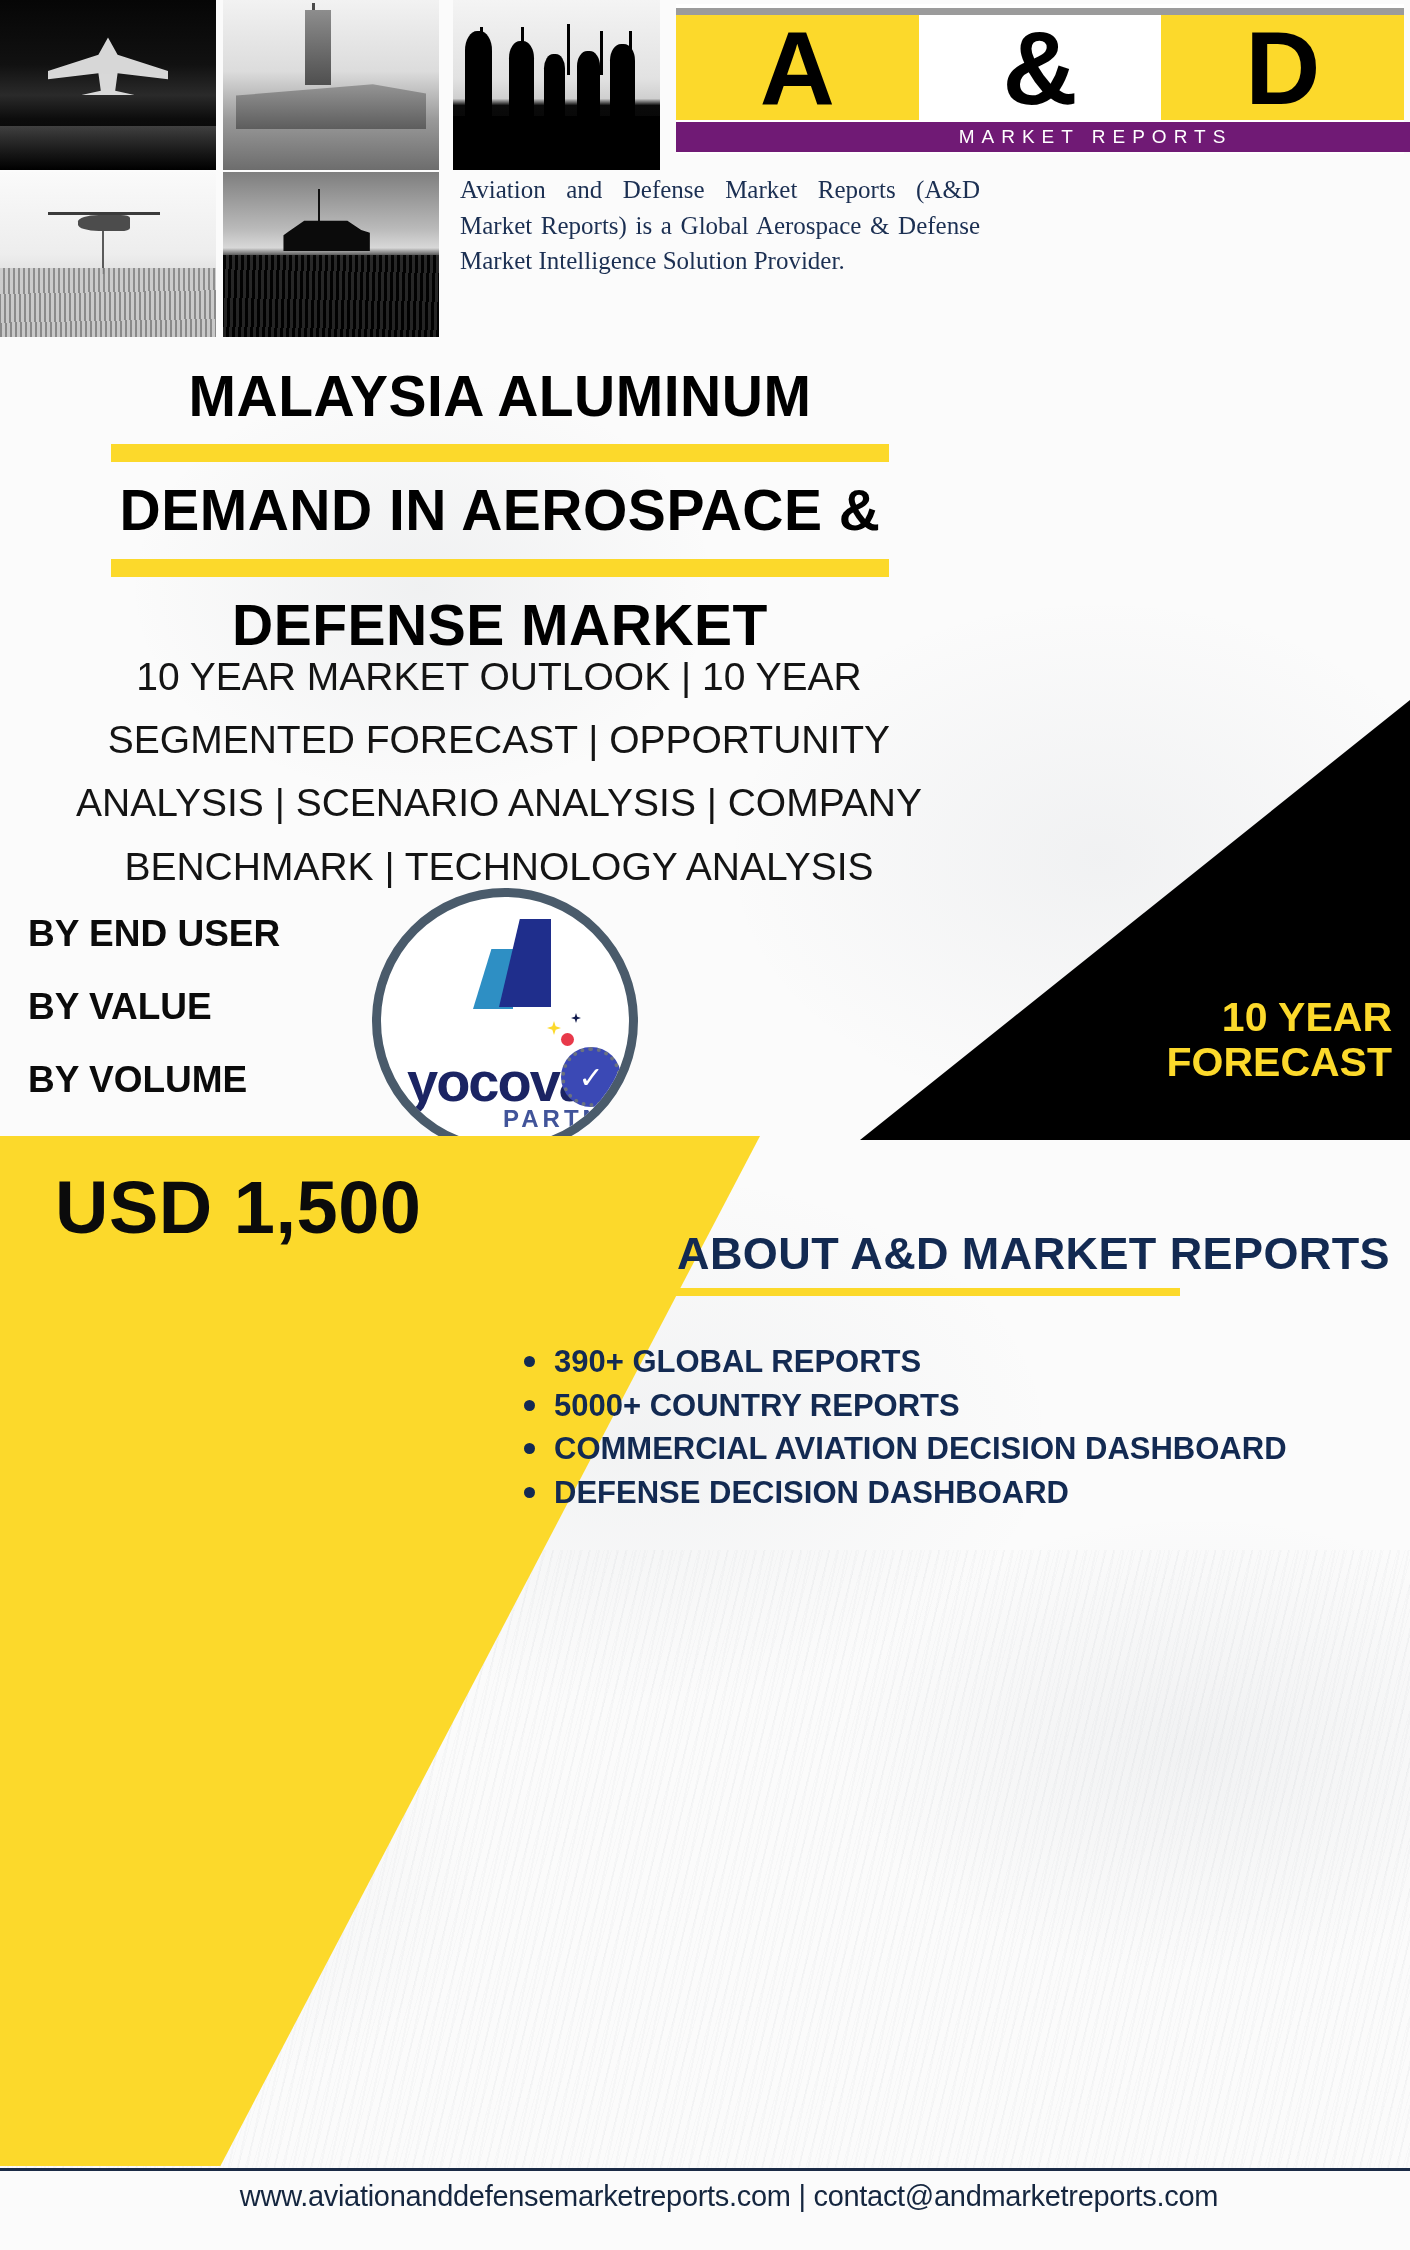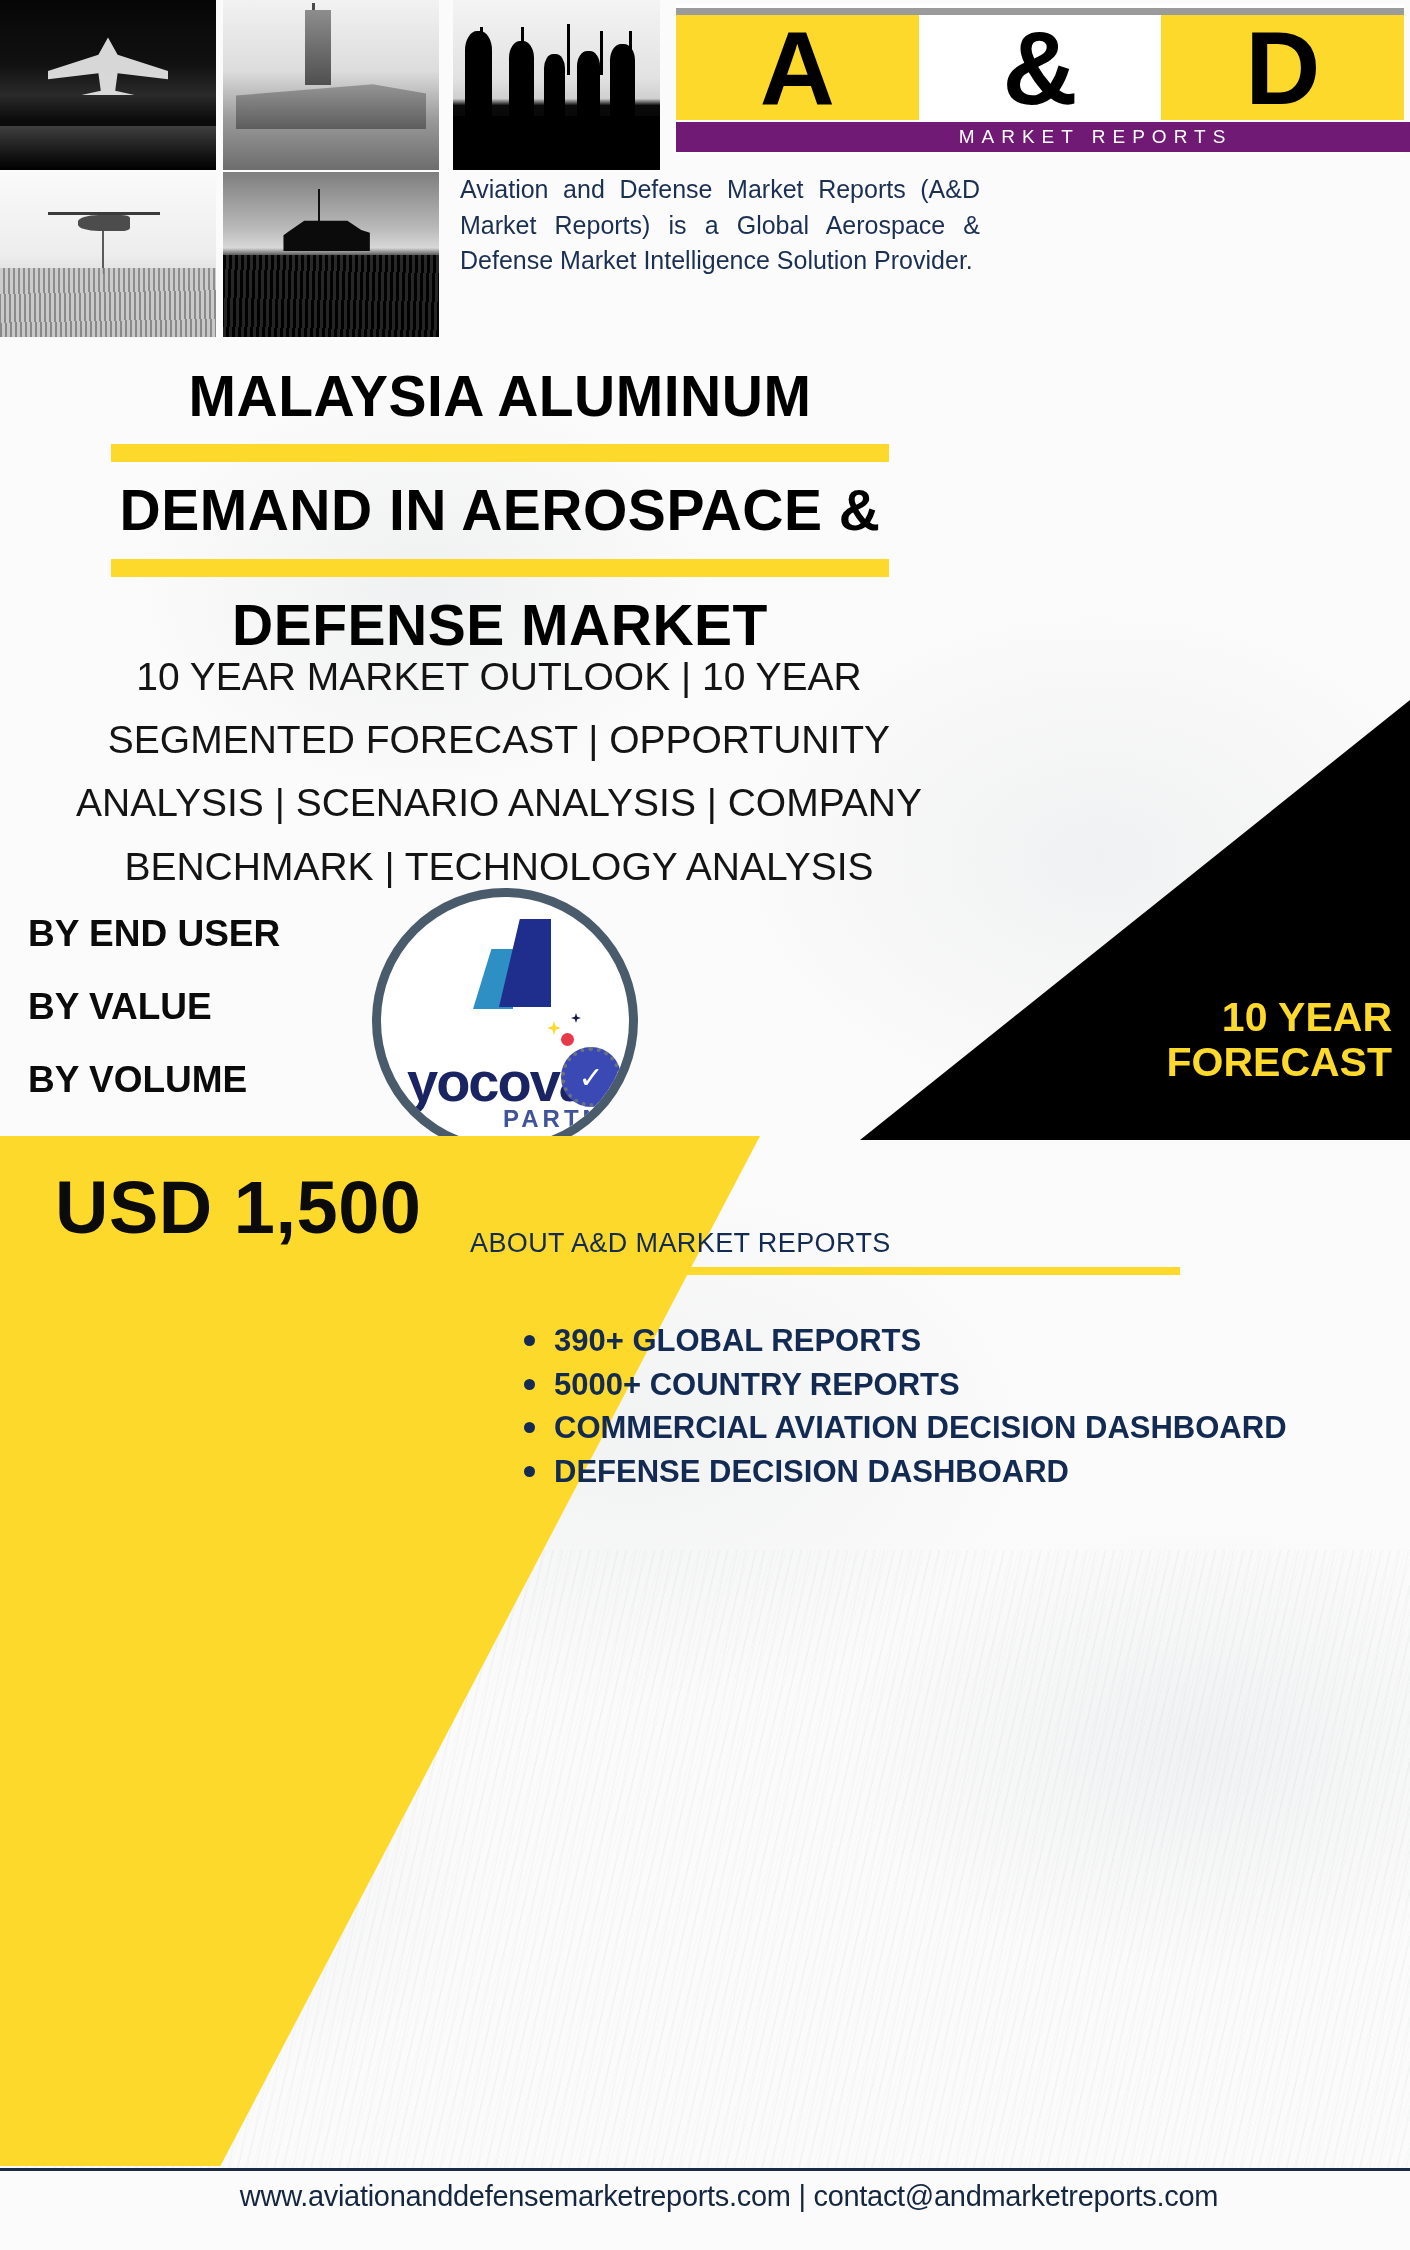--- a/index.html
+++ b/index.html
@@ -100,21 +100,21 @@
      font-weight:700;font-size:104px;line-height:1;color:#000;font-family:"Liberation Sans",sans-serif;}
   .lcell.y{background:#FCD92B;}
   .lcell.w{background:#ffffff;}
   .logo-bar{position:absolute;left:0;top:118px;width:839px;height:30px;background:#701a75;
      display:flex;align-items:center;justify-content:center;}
   .logo-bar span{color:#fff;font-size:19px;letter-spacing:7px;font-weight:500;}
 
   
   .intro{position:absolute;left:460px;top:172px;width:520px;
     color:#1b2f52;font-size:25px;line-height:1.42;text-align:justify;
-    font-family:Liberation Sans, sans-serif;}
+    font-family:Liberation Serif, serif;}
 
   
   .headline{position:absolute;left:0;top:360px;width:1000px;text-align:center;}
   .hl-line{position:relative;font-weight:700;font-size:57px;letter-spacing:.5px;
      color:#000;line-height:1.06;padding:6px 0;}
   .hl-bar{width:778px;height:18px;background:#FCD92B;margin:12px auto;}
 
   
   .subtitle{position:absolute;left:18px;top:645px;width:962px;text-align:center;
      font-size:39px;line-height:1.62;color:#141414;font-weight:400;
@@ -153,21 +153,21 @@
 
   
   .yellowband{position:absolute;left:0;top:1136px;width:1410px;height:1030px;}
   .ytri{position:absolute;left:0;top:0;width:760px;height:1030px;background:#FCD92B;
      clip-path:polygon(0 0,100% 0,29% 100%,0 100%);}
   .price{position:absolute;left:55px;top:1165px;font-weight:700;font-size:74px;color:#0b0b0b;
      letter-spacing:.5px;}
 
   
   .about{position:absolute;left:460px;top:1228px;width:930px;}
-  .about-h{font-weight:400;font-size:27px;color:#132a52;letter-spacing:.4px;text-align:left;
+  .about-h{font-weight:700;font-size:45px;color:#132a52;letter-spacing:.4px;text-align:right;
      padding-left:10px;}
   .about-rule{width:510px;height:8px;background:#FCD92B;margin:8px auto 0 auto;}
   .about-list{margin:46px 0 0 0;padding:0 0 0 64px;list-style:none;}
   .about-list li{position:relative;font-weight:700;font-size:31px;color:#132a52;
      line-height:1.28;margin-bottom:4px;padding-left:30px;}
   .about-list li:before{content:"";position:absolute;left:0;top:14px;width:11px;height:11px;
      background:#132a52;border-radius:50%;}
 
   
   .footer-rule{position:absolute;left:0;top:2168px;width:1410px;height:3px;background:#1b2b46;}

